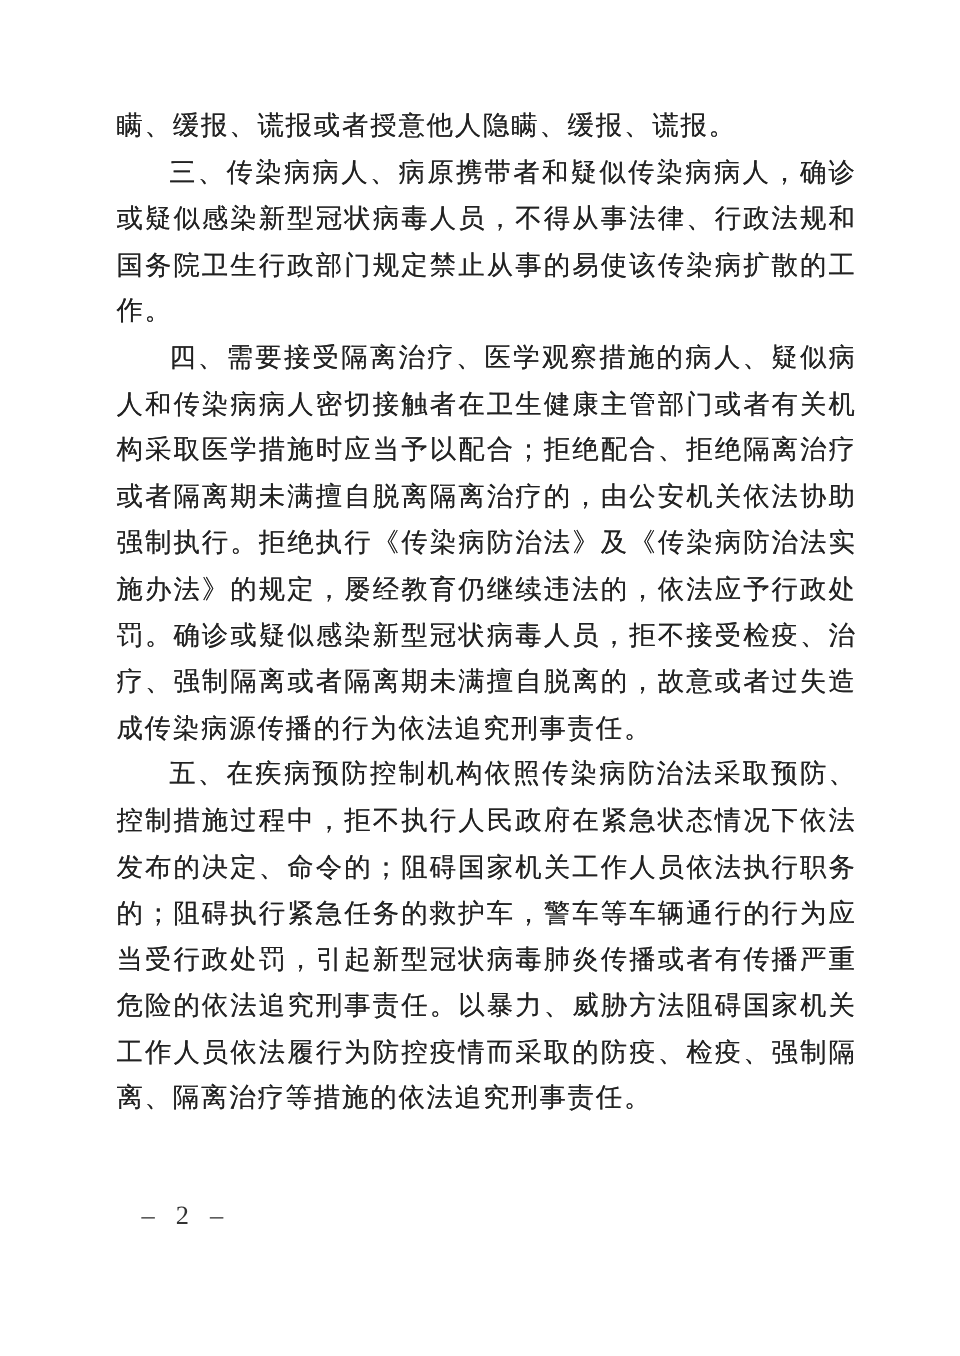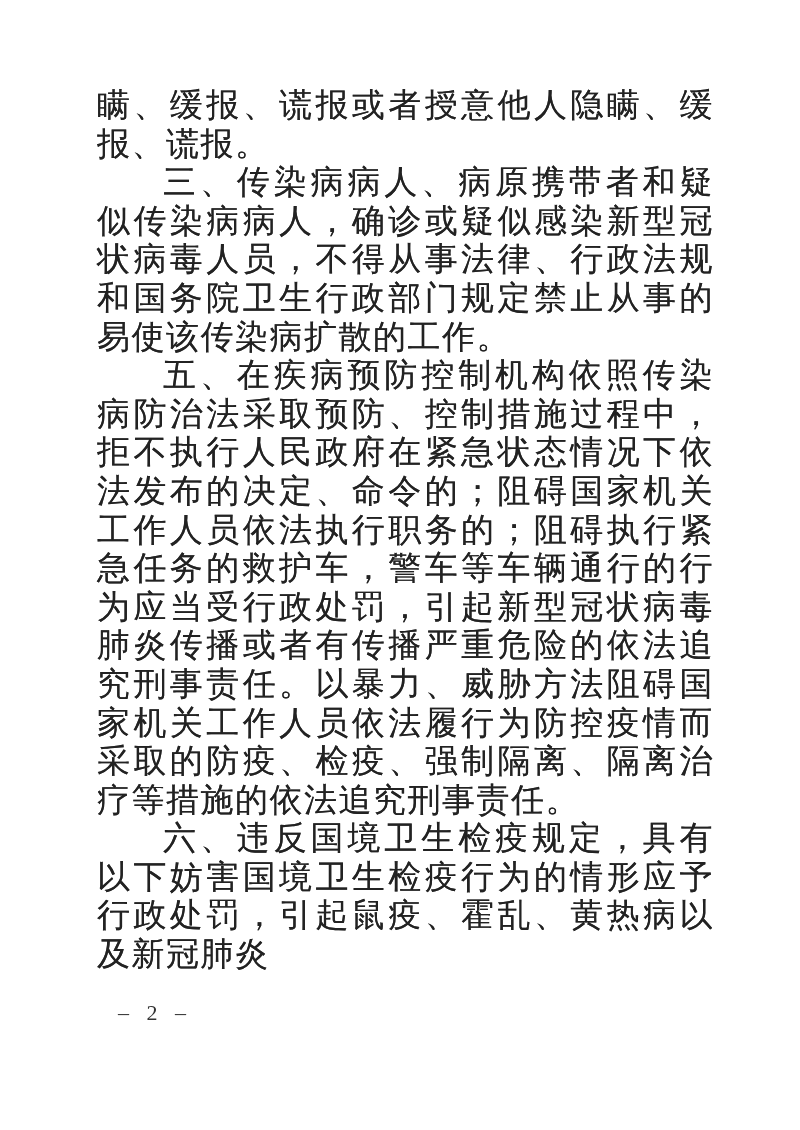--- a/index.html
+++ b/index.html
@@ -17,21 +17,21 @@
     color: #1c1c1c;
   }
   .text-block {
     position: absolute;
     left: 97px;
     top: 86px;
     width: 617px;
   }
   .text-block p {
     margin: 0;
-    font-size: 33px;
+    font-size: 22px;
     line-height: 38.6px;
     letter-spacing: 1.5px;
     text-align: justify;
     text-justify: inter-ideograph;
     color: #222222;
     
     text-shadow: 0 0 0.4px #555;
   }
   .text-block p.indent {
     text-indent: 2em;
@@ -46,18 +46,18 @@
     font-family: "Liberation Serif", "DejaVu Serif", serif;
   }
 </style>
 </head>
 <body>
 
 <div class="page">
   <div class="text-block">
     <p>瞒、缓报、谎报或者授意他人隐瞒、缓报、谎报。</p>
     <p class="indent">三、传染病病人、病原携带者和疑似传染病病人，确诊或疑似感染新型冠状病毒人员，不得从事法律、行政法规和国务院卫生行政部门规定禁止从事的易使该传染病扩散的工作。</p>
+    <p class="indent">四、需要接受隔离治疗、医学观察措施的病人、疑似病人和传染病病人密切接触者在卫生健康主管部门或者有关机构采取医学措施时应当予以配合；拒绝配合、拒绝隔离治疗或者隔离期未满擅自脱离隔离治疗的，由公安机关依法协助强制执行。拒绝执行《传染病防治法》及《传染病防治法实施办法》的规定，屡经教育仍继续违法的，依法应予行政处罚。确诊或疑似感染新型冠状病毒人员，拒不接受检疫、治疗、强制隔离或者隔离期未满擅自脱离的，故意或者过失造成传染病源传播的行为依法追究刑事责任。</p>
     <p class="indent">五、在疾病预防控制机构依照传染病防治法采取预防、控制措施过程中，拒不执行人民政府在紧急状态情况下依法发布的决定、命令的；阻碍国家机关工作人员依法执行职务的；阻碍执行紧急任务的救护车，警车等车辆通行的行为应当受行政处罚，引起新型冠状病毒肺炎传播或者有传播严重危险的依法追究刑事责任。以暴力、威胁方法阻碍国家机关工作人员依法履行为防控疫情而采取的防疫、检疫、强制隔离、隔离治疗等措施的依法追究刑事责任。</p>
-    <p class="indent">六、违反国境卫生检疫规定，具有以下妨害国境卫生检疫行为的情形应予行政处罚，引起鼠疫、霍乱、黄热病以及新冠肺炎</p>
   </div>
 
   <div class="page-footer">– 2 –</div>
 </div>
 
 </body></html>

